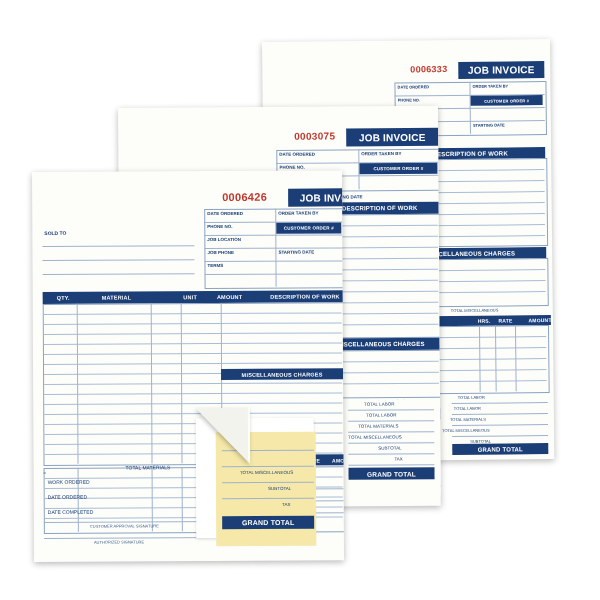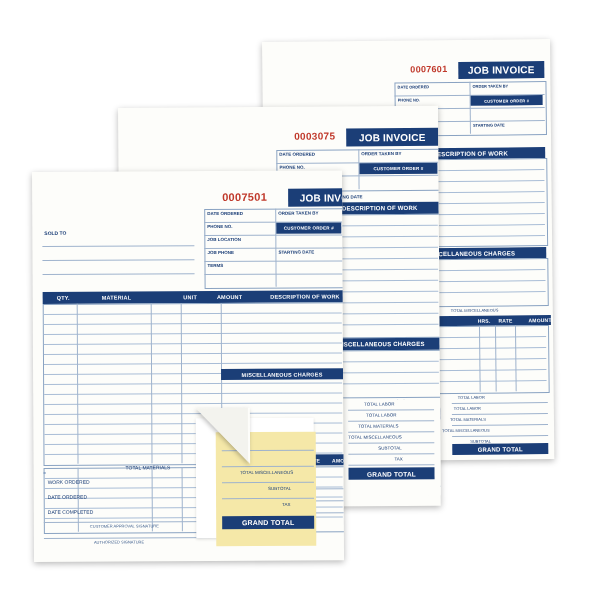--- a/index.html
+++ b/index.html
@@ -45,21 +45,21 @@
 </style>
 </head>
 <body>
 
 <div class="stage">
 
   <div class="sheet rot-back" style="left:262px;top:42px;width:288px;height:420px;">
     <div class="pad">
 
       <div class="navy-band" style="left:196px;top:22px;width:86px;height:17px;font-size:10px;">JOB INVOICE</div>
-      <div class="num" style="left:148px;top:24px;font-size:9px;">0007601</div>
+      <div class="num" style="left:148px;top:24px;font-size:9px;">0006333</div>
 
       <div class="box" style="left:132px;top:42px;width:150px;height:52px;"></div>
       <div class="ln lnh" style="left:132px;top:55px;width:150px;"></div>
       <div class="ln lnh" style="left:132px;top:68px;width:150px;"></div>
       <div class="ln lnh" style="left:132px;top:81px;width:150px;"></div>
       <div class="ln lnv" style="left:207px;top:42px;height:52px;"></div>
       <div class="lbl" style="left:135px;top:44px;font-size:4px;">DATE ORDERED</div>
       <div class="lbl" style="left:210px;top:44px;font-size:4px;">ORDER TAKEN BY</div>
       <div class="lbl" style="left:135px;top:57px;font-size:4px;">PHONE NO.</div>
       <div class="navy-band" style="left:208px;top:56px;width:72px;height:10px;font-size:4px;">CUSTOMER ORDER #</div>
@@ -197,21 +197,21 @@
       <div class="lbl thin" style="left:64px;top:57px;font-size:4.5px;">TAX</div>
       <div class="ln lnh" style="left:18px;top:65px;width:86px;"></div>
       <div class="navy-band" style="left:18px;top:68px;width:86px;height:12px;font-size:6.5px;">GRAND TOTAL</div>
     </div>
   </div>
 
   <div class="sheet rot-front" style="left:32px;top:172px;width:310px;height:390px;">
     <div class="pad">
 
       <div class="navy-band" style="left:256px;top:18px;width:90px;height:18px;font-size:10px;">JOB INVOICE</div>
-      <div class="num" style="left:190px;top:20px;font-size:11px;">0007501</div>
+      <div class="num" style="left:190px;top:20px;font-size:11px;">0006426</div>
 
       <div class="box" style="left:172px;top:38px;width:138px;height:78px;"></div>
       <div class="ln lnh" style="left:172px;top:51px;width:138px;"></div>
       <div class="ln lnh" style="left:172px;top:64px;width:138px;"></div>
       <div class="ln lnh" style="left:172px;top:77px;width:138px;"></div>
       <div class="ln lnh" style="left:172px;top:90px;width:138px;"></div>
       <div class="ln lnh" style="left:172px;top:103px;width:138px;"></div>
       <div class="ln lnv" style="left:243px;top:38px;height:78px;"></div>
       <div class="lbl" style="left:175px;top:40px;font-size:4.5px;">DATE ORDERED</div>
       <div class="lbl" style="left:246px;top:40px;font-size:4.5px;">ORDER TAKEN BY</div>

